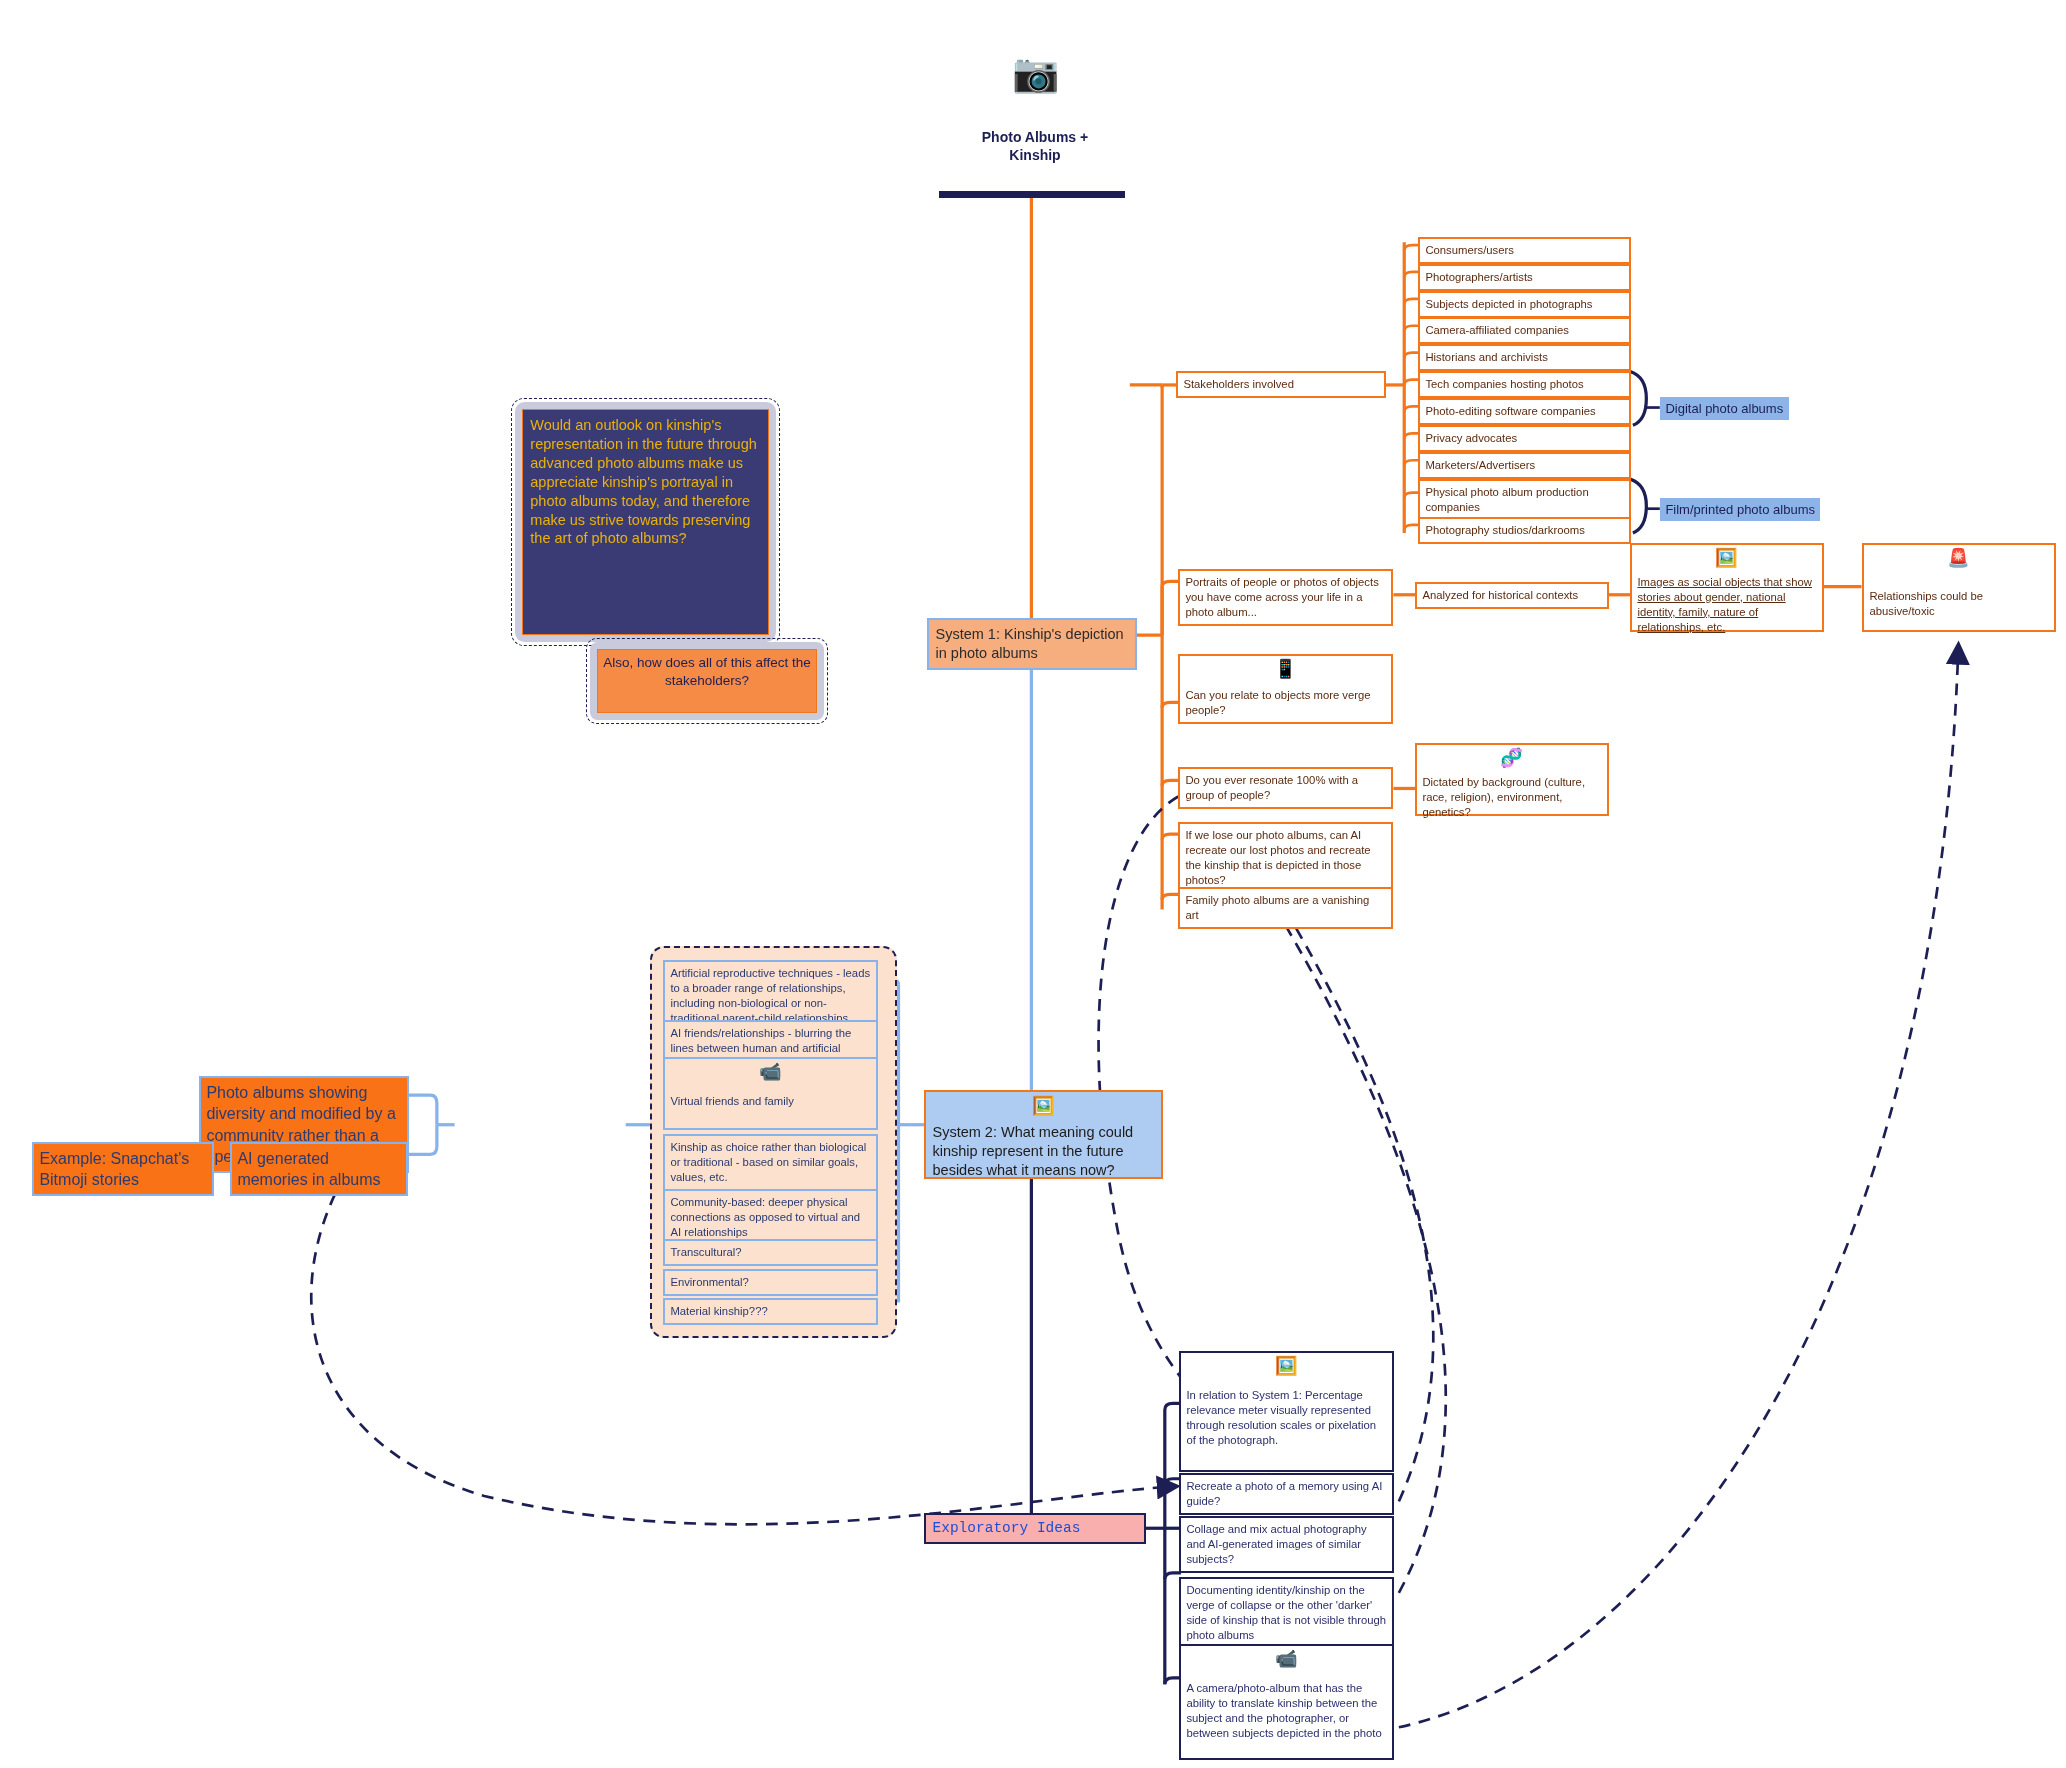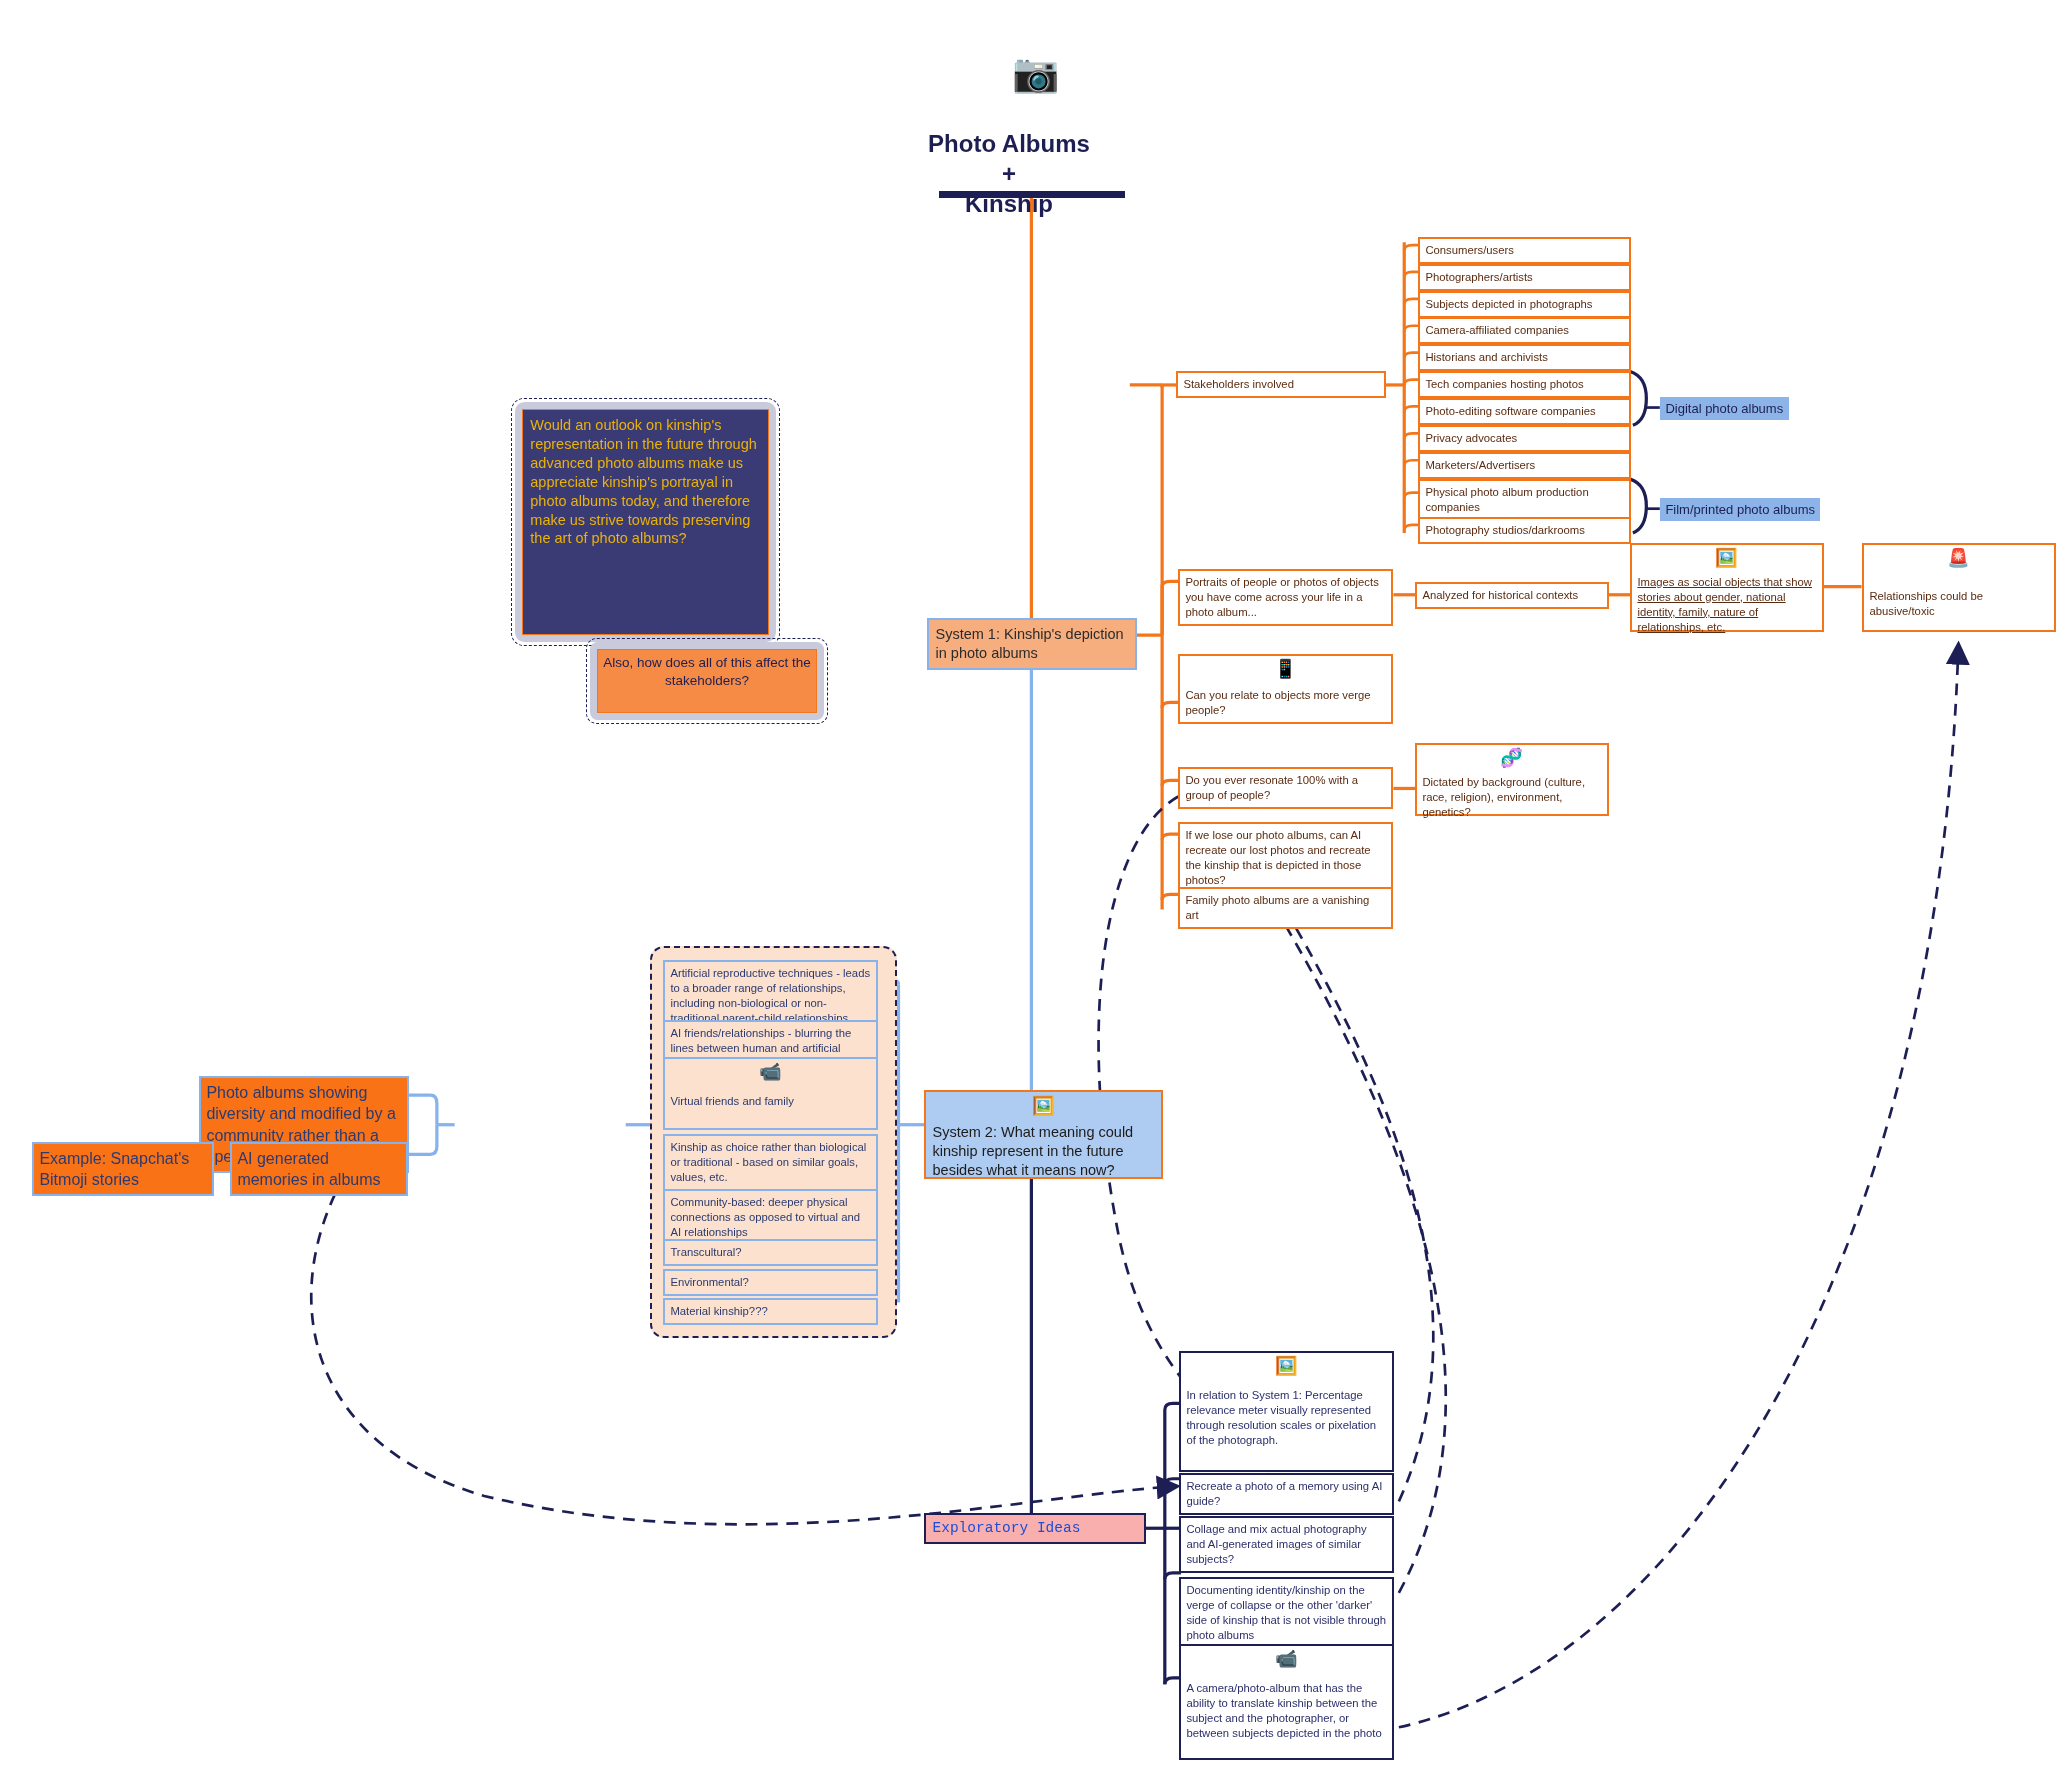--- a/index.html
+++ b/index.html
@@ -47,22 +47,22 @@
      background:#AECBF1;border:2.2px solid #F4761B;color:#1c1c1c;
      padding:5.4px 6.5px;font-size:14.5px;line-height:1.30;
   }
   .explore-fill{
      background:#F8AFAE;border:2.2px solid #1d1f54;color:#1d4ed8;
      padding:4.3px 6.5px;font-size:14.5px;line-height:1.30;font-family:Liberation Mono, monospace;
   }
 
   
   #title{
-    position:absolute;left:923px;top:129px;width:172px;text-align:center;
-    font-size:24px;font-weight:bold;color:#1d1f54;line-height:1.25;
+    position:absolute;left:949px;top:129px;width:172px;text-align:center;
+    font-size:14px;font-weight:bold;color:#1d1f54;line-height:1.25;
   }
   #title-rule{position:absolute;left:939px;top:191px;width:186px;height:4.8px;
     background:#1d1f54;border-top:1.6px solid #1d1f54;border-bottom:1.6px solid #1d1f54;}
 
   
   #hero-wrap{position:absolute;left:511px;top:398px;width:269px;height:248px;}
   #hero-dash{position:absolute;inset:0;border:1.6px dashed #1d1f54;border-radius:13px;}
   #hero-grey{position:absolute;left:4.3px;top:4.3px;right:4.3px;bottom:4.3px;background:#C9CBDC;border-radius:9.7px;}
   #hero-inner{position:absolute;left:10.8px;top:10.8px;right:10.8px;bottom:10.8px;
      background:#3A3A75;border:1.6px solid #F4761B;color:#eab308;

